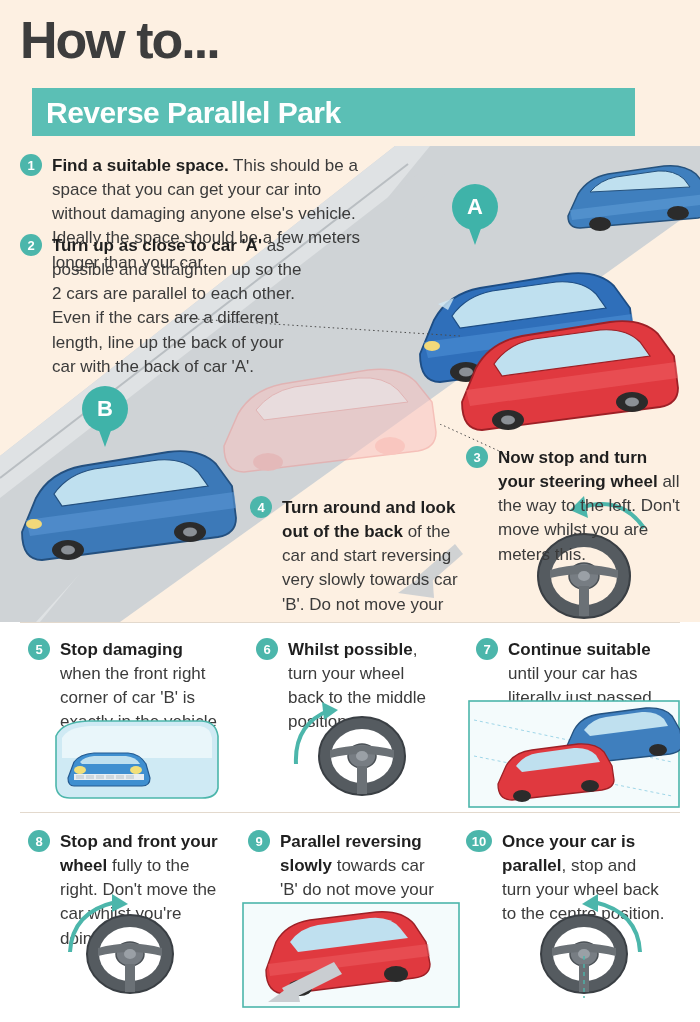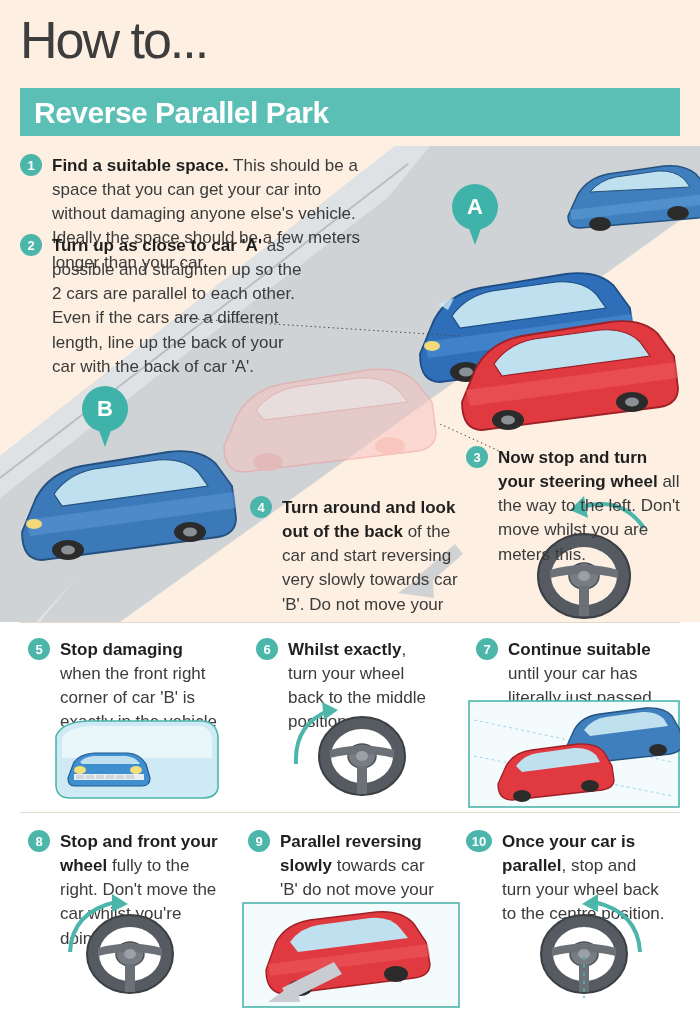--- a/index.html
+++ b/index.html
@@ -12,25 +12,25 @@
     overflow:hidden;
   }
 
   
   .header-area {
     position:absolute; left:0; top:0; width:700px; height:146px;
     background:#fdf0e2;
   }
   .title-main {
     position:absolute; left:20px; top:14px;
-    font-size:52px; font-weight:normal; letter-spacing:-2px;
+    font-size:52px; font-weight:bold; letter-spacing:-2px;
     color:#3d3d3d; line-height:1;text-align:right;
   }
   .title-bar {
-    position:absolute; left:20px; top:88px; width:660px; height:48px;
+    position:absolute; left:32px; top:88px; width:603px; height:48px;
     background:#5bbfb5;
     text-decoration:underline;
   }
   .title-sub {
     position:absolute; left:14px; top:8px;
     font-size:30px; font-weight:bold; color:#ffffff; letter-spacing:-0.5px;
   }
 
   
   .panel-top {
@@ -254,21 +254,21 @@
       <rect x="50" y="27" width="8" height="4" fill="#cfd8de"></rect>
       <rect x="60" y="27" width="8" height="4" fill="#cfd8de"></rect>
       <ellipse cx="14" cy="22" rx="6" ry="4" fill="#f2e07a"></ellipse>
       <ellipse cx="70" cy="22" rx="6" ry="4" fill="#f2e07a"></ellipse>
     </g>
   </svg>
 
   <div class="step" style="left:256px;top:16px;width:180px;">
     <div class="step-num">6</div>
     <div class="step-text">
-      <b>Whilst exactly</b><span>, turn your wheel back to the middle position.</span>
+      <b>Whilst possible</b><span>, turn your wheel back to the middle position.</span>
     </div>
   </div>
   <svg class="abs" style="left:290px;top:76px;" width="130" height="110">
     <g transform="translate(28,16)">
       <ellipse cx="44" cy="42" rx="43" ry="39" fill="#555b60" stroke="#3a3f44" stroke-width="2"></ellipse>
       <ellipse cx="44" cy="42" rx="31" ry="27" fill="#ffffff"></ellipse>
       <ellipse cx="44" cy="42" rx="14" ry="12" fill="#777d83" stroke="#4a5055" stroke-width="1.5"></ellipse>
       <path d="M12,36 Q44,27 76,36 L76,44 Q44,36 12,44 Z" fill="#6b7176"></path>
       <rect x="39" y="52" width="10" height="28" fill="#6b7176"></rect>
       <ellipse cx="44" cy="42" rx="6" ry="5" fill="#9aa0a6"></ellipse>

